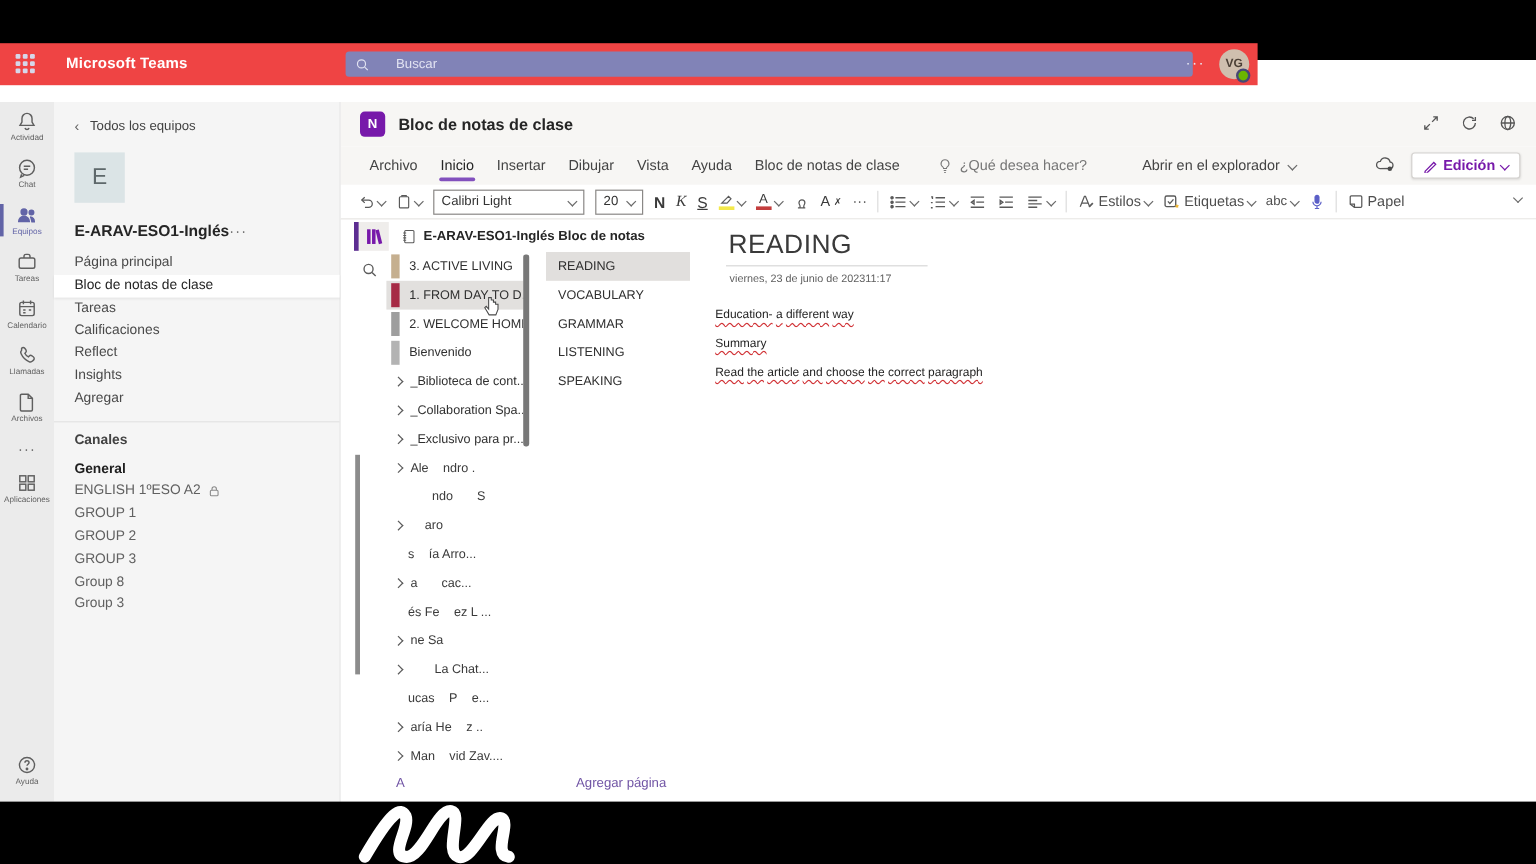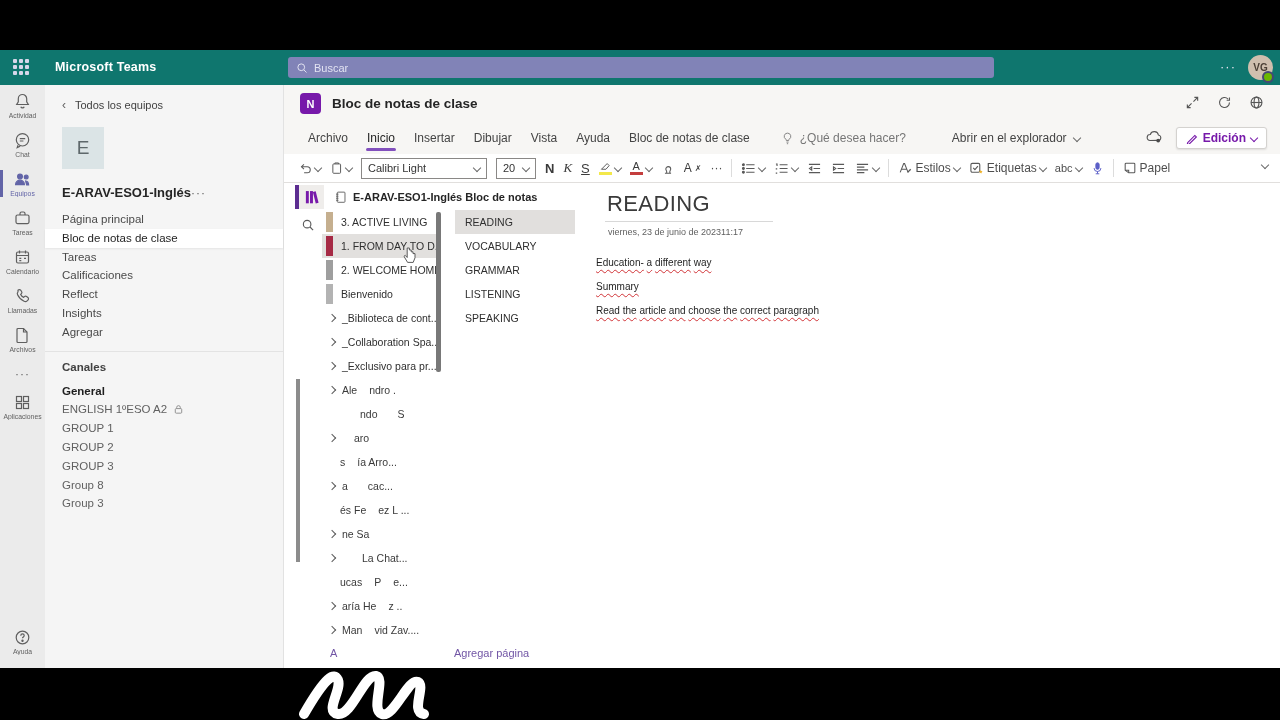--- a/index.html
+++ b/index.html
@@ -4,26 +4,26 @@
 <style>
   html,body{margin:0;padding:0;background:#000}
   #stage{position:relative;width:1280px;height:720px;overflow:hidden;background:#fff;
          font-family:"Liberation Sans",sans-serif;-webkit-font-smoothing:antialiased}
   .black-bar{position:absolute;left:0;width:1280px;background:#000}
   #bar-top{top:0;height:50px}
   #bar-bottom{top:668px;height:52px}
   .scribble{position:absolute;left:286px;top:0}
 
   
-  #hdr{position:absolute;left:0;top:50px;width:1280px;height:35px;background:#0f766e}
+  #hdr{position:absolute;left:0;top:36px;width:1048px;height:35px;background:#ef4444}
   .waffle{position:absolute;left:13px;top:9px;display:grid;grid-template-columns:repeat(3,4px);grid-gap:2px;cursor:pointer}
   .waffle i{width:4px;height:4px;background:#d6d7ea;border-radius:1px}
   .hdr-title{position:absolute;left:55px;top:10px;color:#fff;font-size:12.5px;font-weight:bold;letter-spacing:.2px}
   .search{position:absolute;left:288px;top:7px;width:706px;height:21px;background:#8183b7;border-radius:3px;
-          display:flex;align-items:center;padding:0 8px;gap:4px;box-sizing:border-box}
+          display:flex;align-items:center;padding:0 8px;gap:20px;box-sizing:border-box}
   .search svg{flex:0 0 auto}
   .search input{background:transparent;border:none;outline:none;color:#f0f0fa;font-size:11px;width:100%;font-family:"Liberation Sans",sans-serif}
   .search input::placeholder{color:#e2e3f2}
   .hdr-more{position:absolute;right:44px;top:9px;color:#e7e7f4;font-size:13px;letter-spacing:1px;cursor:pointer}
   .avatar{position:absolute;right:7px;top:5px;width:25px;height:25px;border-radius:50%;background:#cfbfae;
           color:#4c4036;font-size:10px;font-weight:bold;display:flex;align-items:center;justify-content:center}
   .status-dot{position:absolute;right:6px;top:21px;width:8px;height:8px;border-radius:50%;background:#6bb700;border:2px solid #464775}
 
   
   #rail{position:absolute;left:0;top:85px;width:45px;height:583px;background:#ebebeb;display:flex;flex-direction:column}
@@ -117,21 +117,21 @@
   .gap{display:inline-block;width:20px}
   .gap2{display:inline-block;width:12px}
   .frag{color:#3a3a3a}
   .sscroll{position:absolute;left:152px;top:29px;width:5px;height:160px;background:#787878;border-radius:2px}
   .sscroll2{position:absolute;left:12px;top:196px;width:4px;height:183px;background:#8c8c8c}
   .addsec{position:absolute;left:46px;bottom:9px;font-size:11px;color:#7155a5;cursor:pointer}
 
   #pages{position:absolute;left:171px;top:27px;width:120px}
   .prow{height:24px;display:flex;align-items:center;padding-left:10px;font-size:10.5px;color:#2f2f2f;cursor:pointer}
   .prow.sel{background:#e1dfdd}
-  .addpage{position:absolute;left:170px;bottom:9px;font-size:11px;color:#7155a5;cursor:pointer}
+  .addpage{position:absolute;left:196px;bottom:9px;font-size:11px;color:#7155a5;cursor:pointer}
 
   #canvas{position:absolute;left:291px;top:0;right:0;bottom:0;background:#fff}
   .ctitle{position:absolute;left:32px;top:8px;font-size:22px;font-weight:300;color:#3a3a3a;letter-spacing:.4px}
   .cunder{position:absolute;left:30px;top:38px;width:168px;height:1px;background:#d8d8d8}
   .cdate{position:absolute;left:33px;top:44px;font-size:9px;color:#5f5f5f}
   .ctime{margin-left:0}
   .cbody{position:absolute;left:21px;top:68px;font-size:10px;color:#1f1f1f;line-height:24px}
   .wavy{text-decoration:underline;text-decoration-style:wavy;text-decoration-color:#d13438;
         text-decoration-thickness:1px;text-underline-offset:3px}
   .cursorhand{position:absolute;left:119px;top:64px;pointer-events:none}

